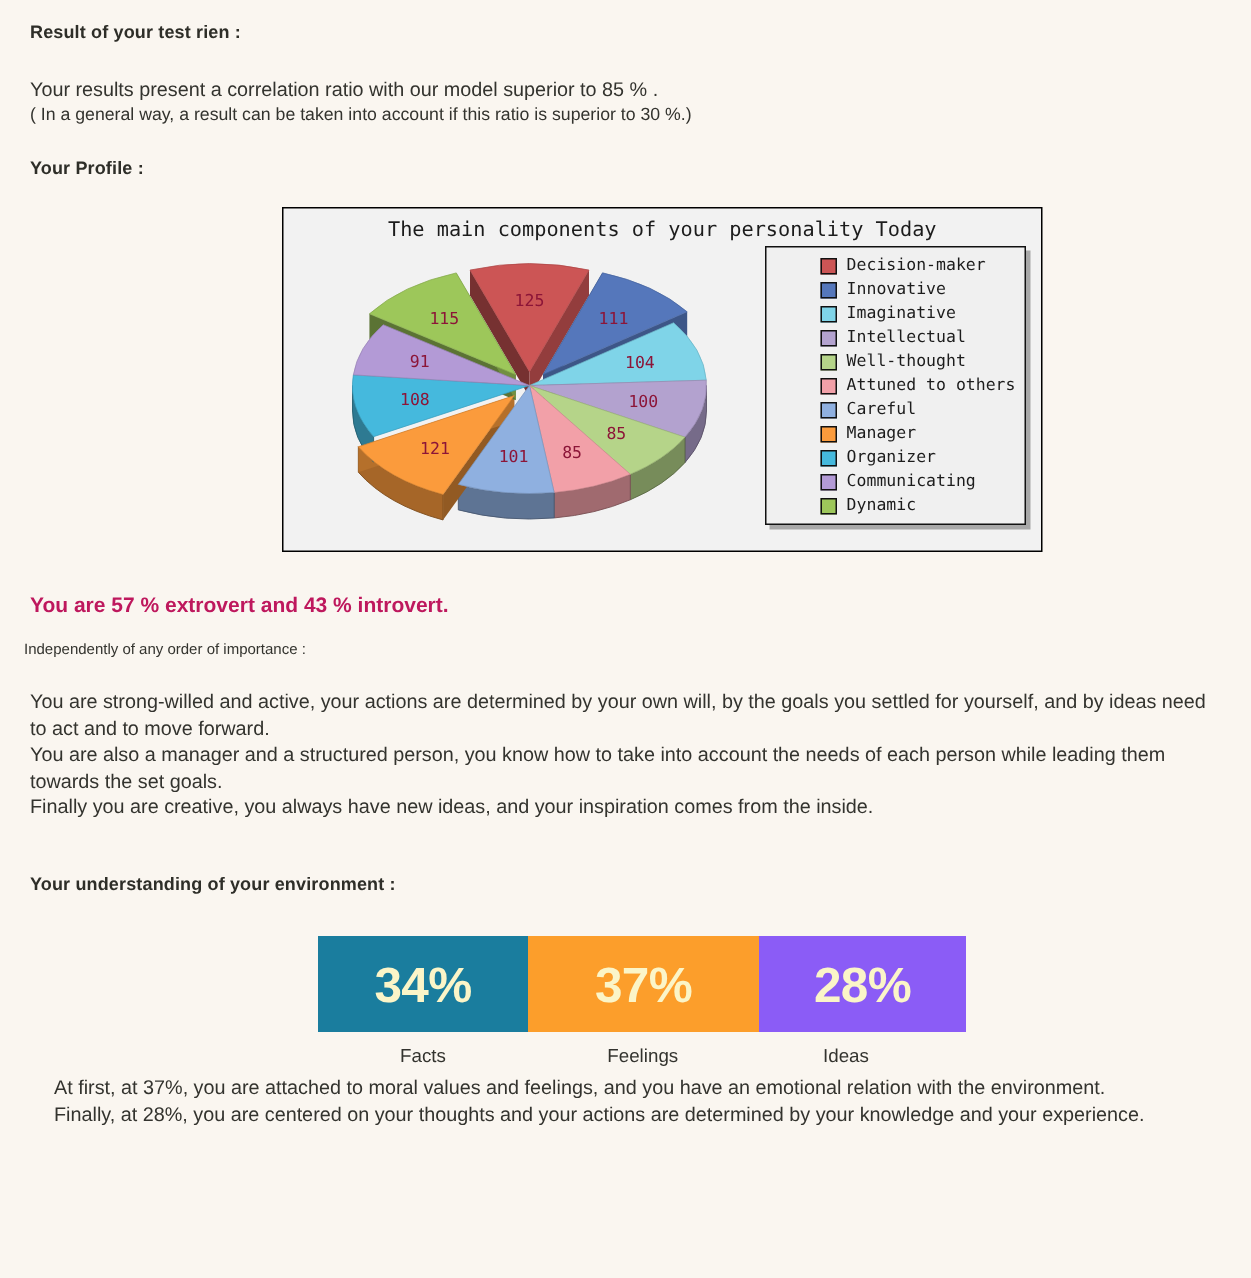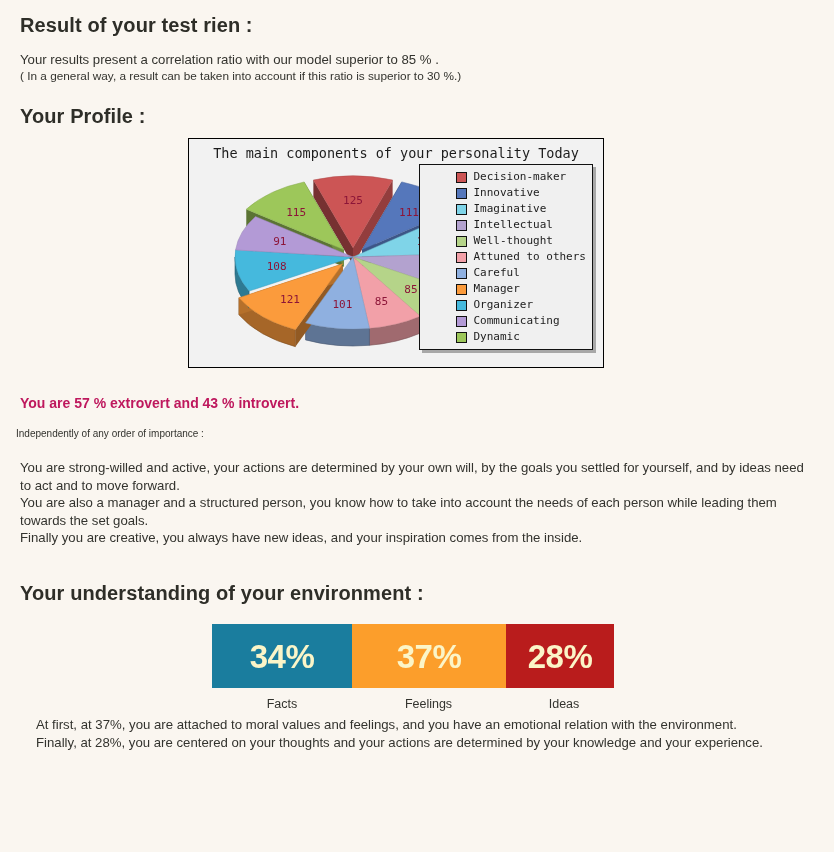--- a/index.html
+++ b/index.html
@@ -11,21 +11,21 @@
     width: 834px;
     height: 852px;
     background: #faf6f0;
     font-family: "Liberation Sans", sans-serif;
     color: #2e2e28;
     overflow: hidden;
     position: relative;
   }
 
   h1.section-title {
-    font-size: 20px;
+    font-size: 12px;
     font-weight: bold;
     color: #2e2e28;
     margin: 0;
     padding: 0;
     letter-spacing: 0.1px;
   }
 
   .t-result    { position: absolute; left: 20px; top: 14px; }
   .t-profile   { position: absolute; left: 20px; top: 105px; }
   .t-env       { position: absolute; left: 20px; top: 582px; }
@@ -36,21 +36,21 @@
     font-size: 13.2px;
     line-height: 16px;
     color: #33332e;
   }
   .intro .line2 { font-size: 11.8px; }
 
   
   .chart-frame {
     position: absolute;
     left: 188px; top: 138px;
-    width: 416px; height: 230px;
+    width: 507px; height: 230px;
     background: #f2f2f2;
     border: 1.5px solid #000;
     box-sizing: border-box;
     overflow: hidden;
   }
   .chart-title {
     position: absolute;
     top: 6px; left: 0; width: 100%;
     text-align: center;
     font-family: "DejaVu Sans Mono", "Liberation Mono", monospace;
@@ -300,21 +300,21 @@
 
 <h1 class="section-title t-env">Your understanding of your environment :</h1>
 
 <div class="boxes" id="boxes">
     <div class="pbox" style="background: rgb(26, 125, 158); width: 140px;">
       <span class="pct">34%</span>
     </div>
     <div class="pbox" style="background: rgb(252, 158, 43); width: 154px;">
       <span class="pct">37%</span>
     </div>
-    <div class="pbox" style="background: #b91c1c; width: 108px;">
+    <div class="pbox" style="background: #8b5cf6; width: 138px;">
       <span class="pct">28%</span>
     </div>
   </div>
 <div class="labels" id="labels">
     <div class="plabel" style="width: 140px;">Facts</div>
     <div class="plabel" style="width: 153px;">Feelings</div>
     <div class="plabel" style="width: 118px;">Ideas</div>
   </div>
 
 <div class="para-env" id="env-para">

